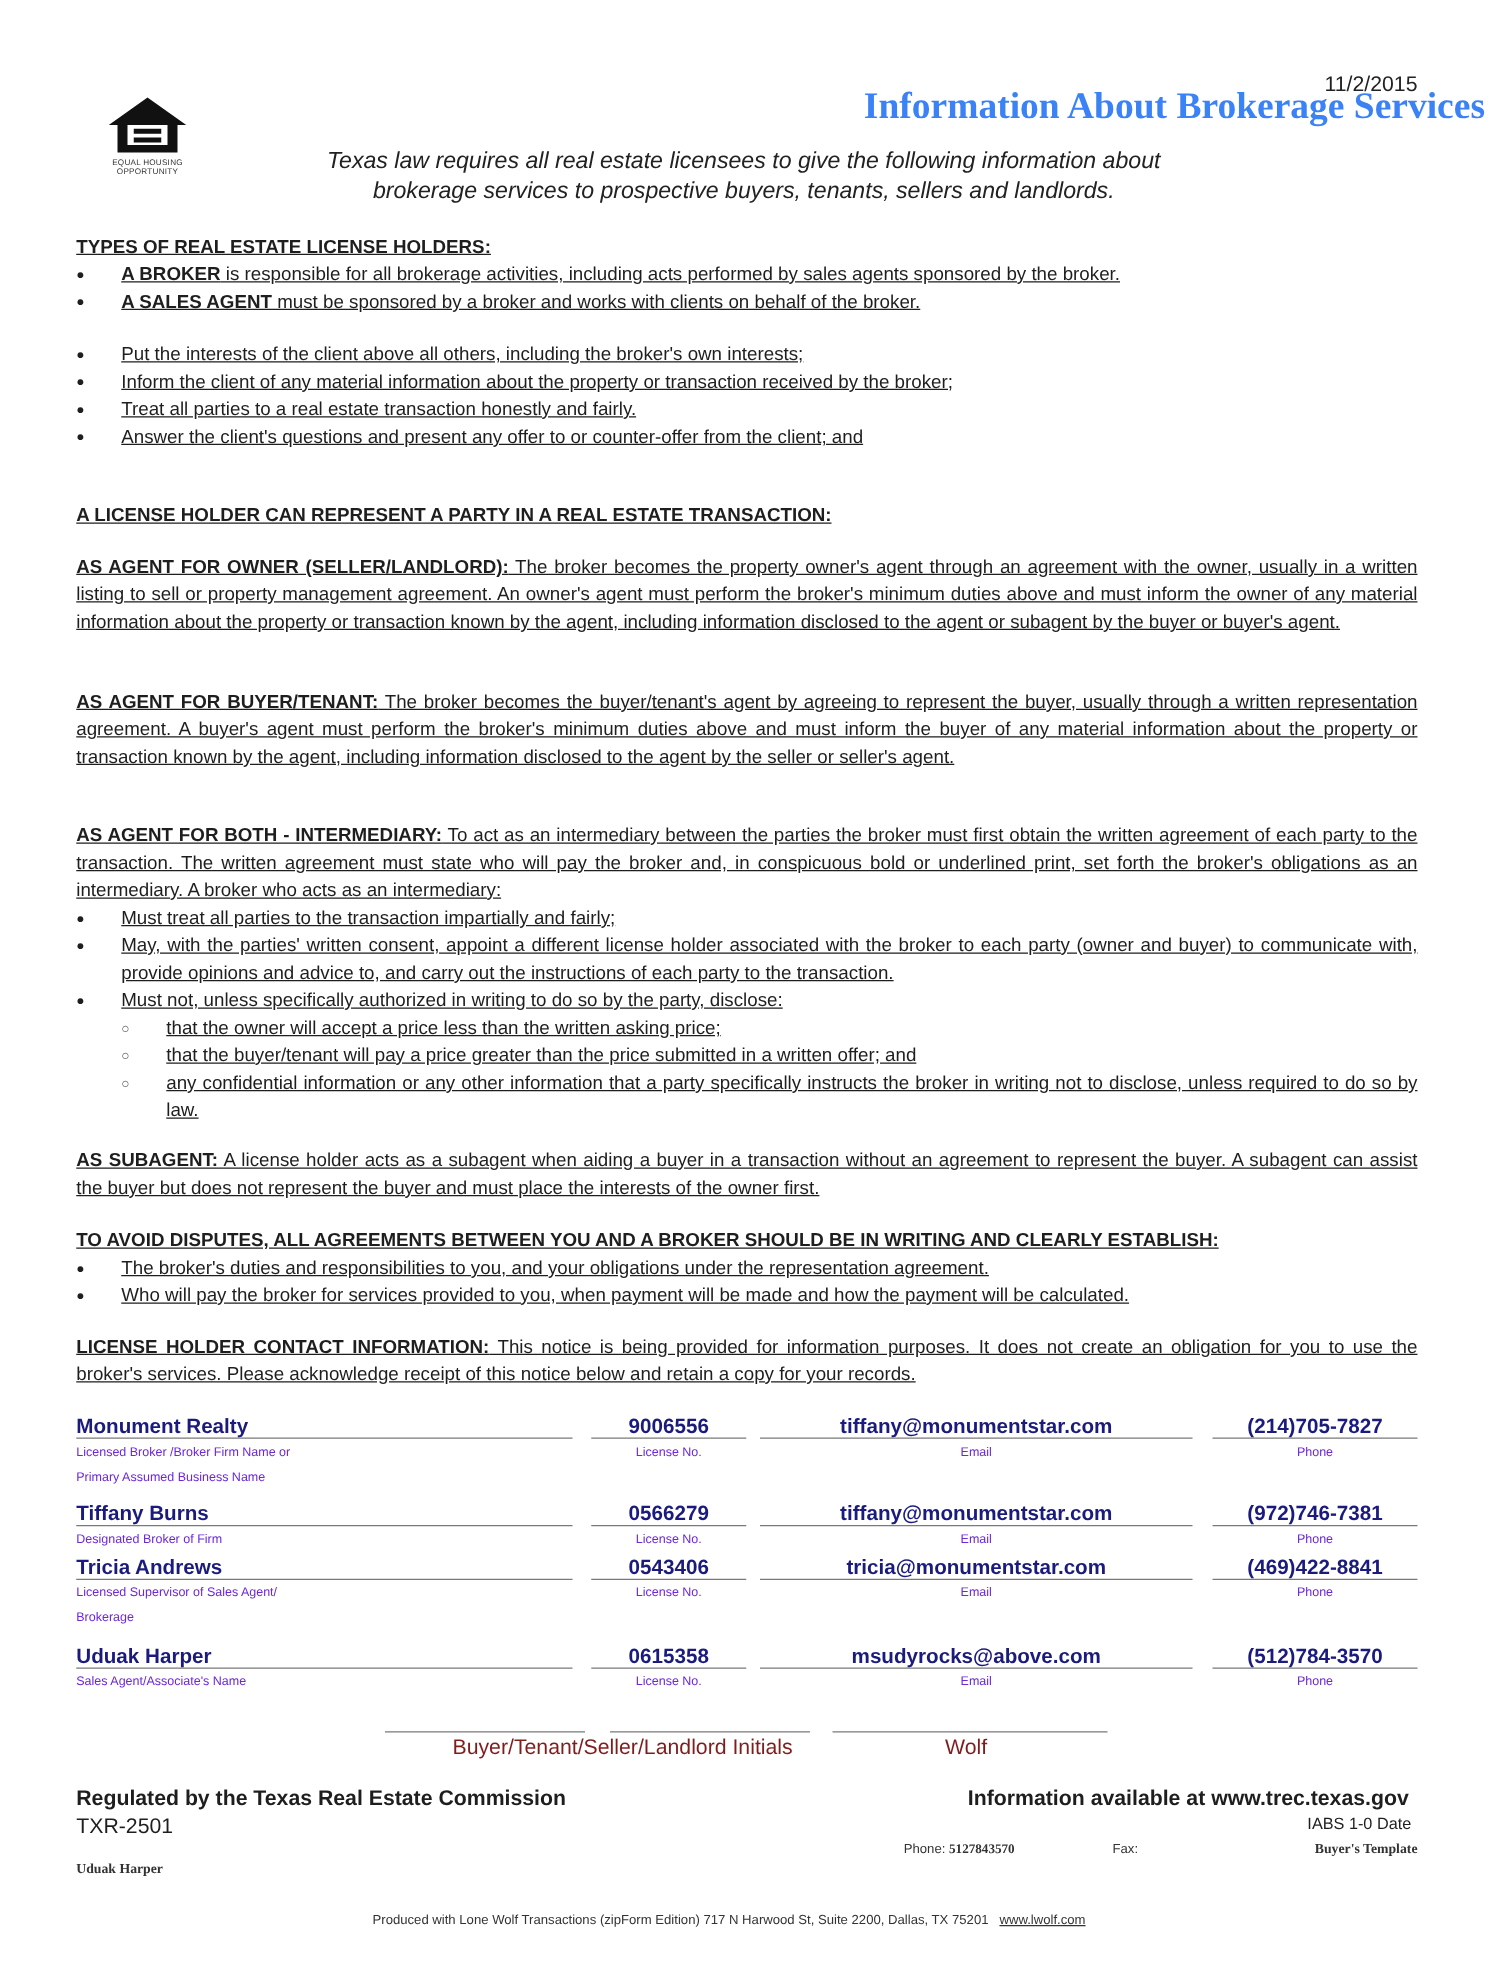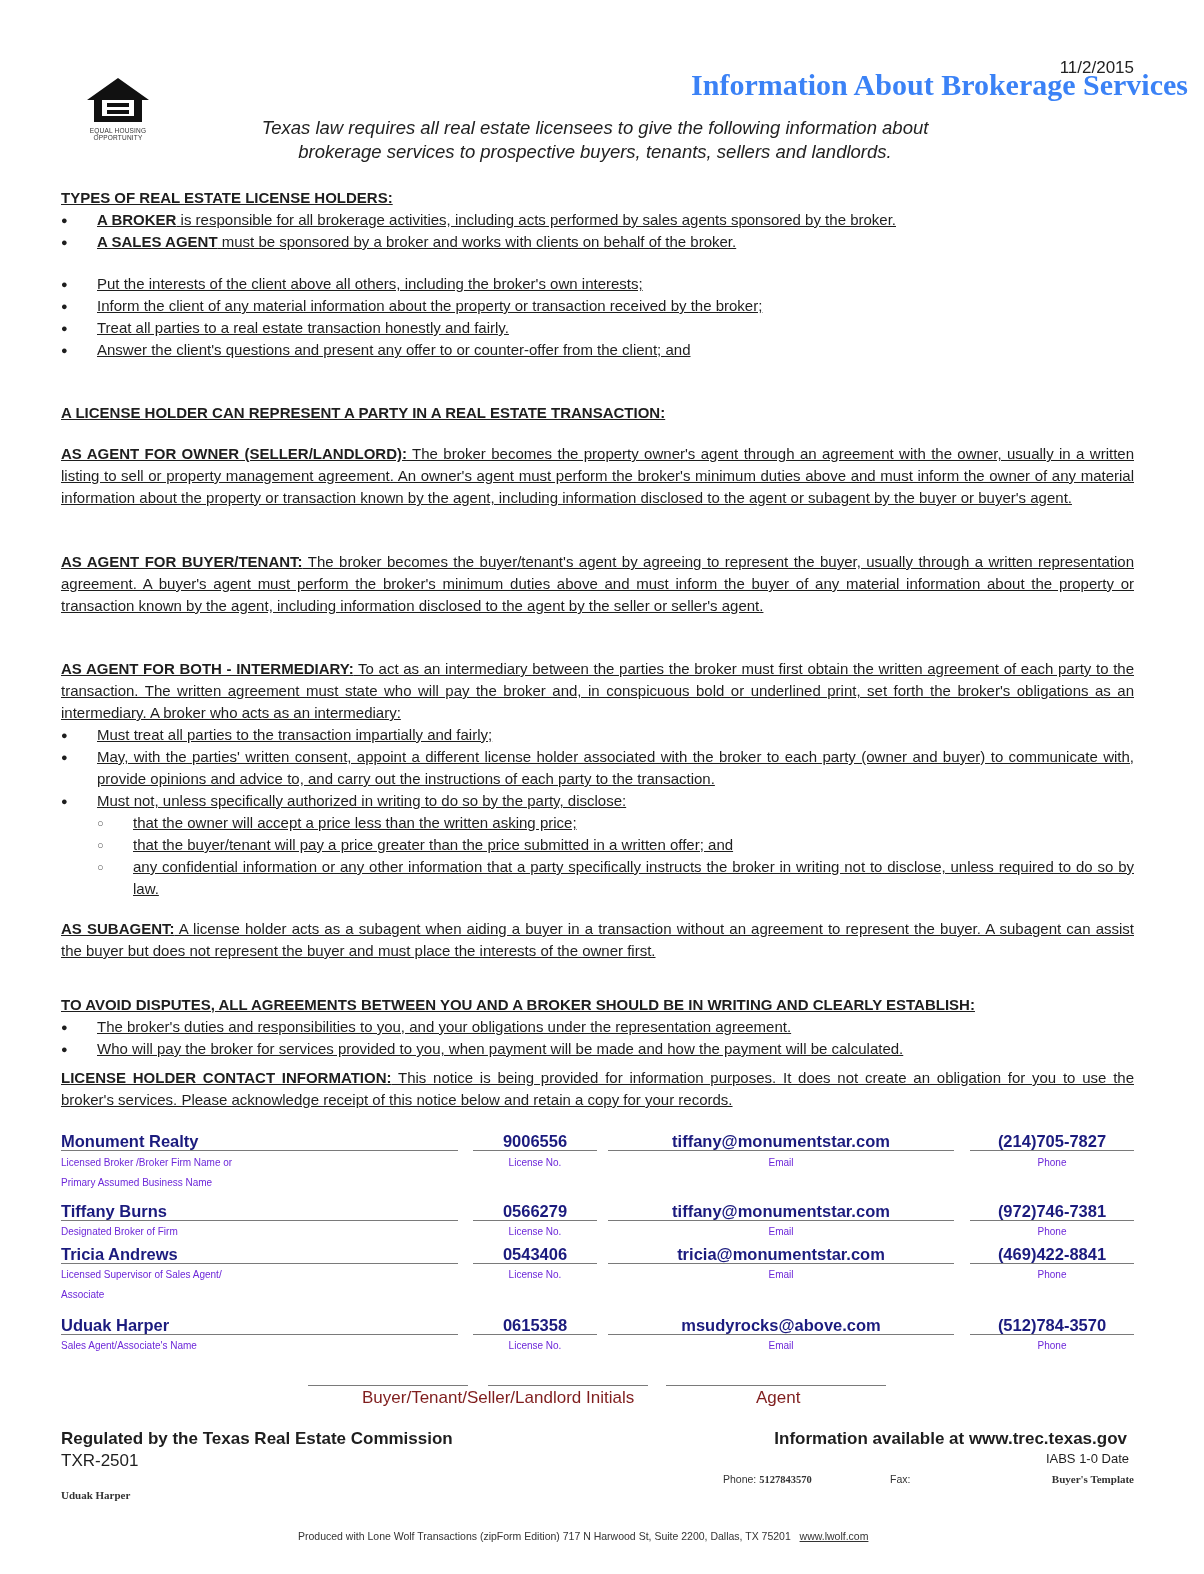--- a/index.html
+++ b/index.html
@@ -115,21 +115,21 @@
     <li>that the owner will accept a price less than the written asking price;</li>
     <li>that the buyer/tenant will pay a price greater than the price submitted in a written offer; and</li>
     <li>any confidential information or any other information that a party specifically instructs the broker in writing not to disclose, unless required to do so by law.</li>
   </ul>
 </div>
 
 <div class="abs section para" style="top:918px;">
   <b>AS SUBAGENT:</b><span> A license holder acts as a subagent when aiding a buyer in a transaction without an agreement to represent the buyer. A subagent can assist the buyer but does not represent the buyer and must place the interests of the owner first.</span>
 </div>
 
-<div class="abs section" style="top:982px;margin-top:12px;">
+<div class="abs section" style="top:982px;">
   <div class="heading">TO AVOID DISPUTES, ALL AGREEMENTS BETWEEN YOU AND A BROKER SHOULD BE IN WRITING AND CLEARLY ESTABLISH:</div>
   <ul class="bullets">
     <li>The broker's duties and responsibilities to you, and your obligations under the representation agreement.</li>
     <li>Who will pay the broker for services provided to you, when payment will be made and how the payment will be calculated.</li>
   </ul>
 </div>
 
 <div class="abs section para" style="top:1067px;">
   <b>LICENSE HOLDER CONTACT INFORMATION:</b><span> This notice is being provided for information purposes. It does not create an obligation for you to use the broker's services. Please acknowledge receipt of this notice below and retain a copy for your records.</span>
 </div>
@@ -159,21 +159,21 @@
   <div class="clabel f-phone" style="top:21px;">Phone</div>
 </div>
 
 <div class="abs crow" style="top:1244px;">
   <div class="cfield f-name">Tricia Andrews</div>
   <div class="cfield f-lic">0543406</div>
   <div class="cfield f-email">tricia@monumentstar.com</div>
   <div class="cfield f-phone">(469)422-8841</div>
   <div class="clabel" style="left:0; top:21px;">
     <div>Licensed Supervisor of Sales Agent/</div>
-    <div>Associate</div>
+    <div>Brokerage</div>
   </div>
   <div class="clabel f-lic" style="top:21px;">License No.</div>
   <div class="clabel f-email" style="top:21px;">Email</div>
   <div class="clabel f-phone" style="top:21px;">Phone</div>
 </div>
 
 <div class="abs crow" style="top:1315px;">
   <div class="cfield f-name">Uduak Harper</div>
   <div class="cfield f-lic">0615358</div>
   <div class="cfield f-email">msudyrocks@above.com</div>
@@ -181,21 +181,21 @@
   <div class="clabel" style="left:0; top:21px;">Sales Agent/Associate's Name</div>
   <div class="clabel f-lic" style="top:21px;">License No.</div>
   <div class="clabel f-email" style="top:21px;">Email</div>
   <div class="clabel f-phone" style="top:21px;">Phone</div>
 </div>
 
 <div class="abs sigline" style="left:308px; top:1385px; width:160px;"></div>
 <div class="abs sigline" style="left:488px; top:1385px; width:160px;"></div>
 <div class="abs sigline" style="left:666px; top:1385px; width:220px;"></div>
 <div class="abs siglabel" style="left:362px; top:1388px;">Buyer/Tenant/Seller/Landlord Initials</div>
-<div class="abs siglabel" style="left:756px; top:1388px;">Agent</div>
+<div class="abs siglabel" style="left:756px; top:1388px;">Wolf</div>
 
 <div class="abs reg">Regulated by the Texas Real Estate  Commission</div>
 <div class="abs txr">TXR-2501</div>
 <div class="abs info">Information available at www.trec.texas.gov</div>
 <div class="abs iabs">IABS 1-0 Date</div>
 <div class="abs phone-foot"><span>Phone: </span><b>5127843570</b></div>
 <div class="abs fax-foot">Fax:</div>
 <div class="abs template-foot">Buyer's Template</div>
 <div class="abs agent-foot">Uduak Harper</div>
 <div class="abs produced"><span>Produced with Lone Wolf Transactions (zipForm Edition) 717 N Harwood St, Suite 2200, Dallas, TX  75201</span>&nbsp;&nbsp;&nbsp;<a>www.lwolf.com</a></div>

